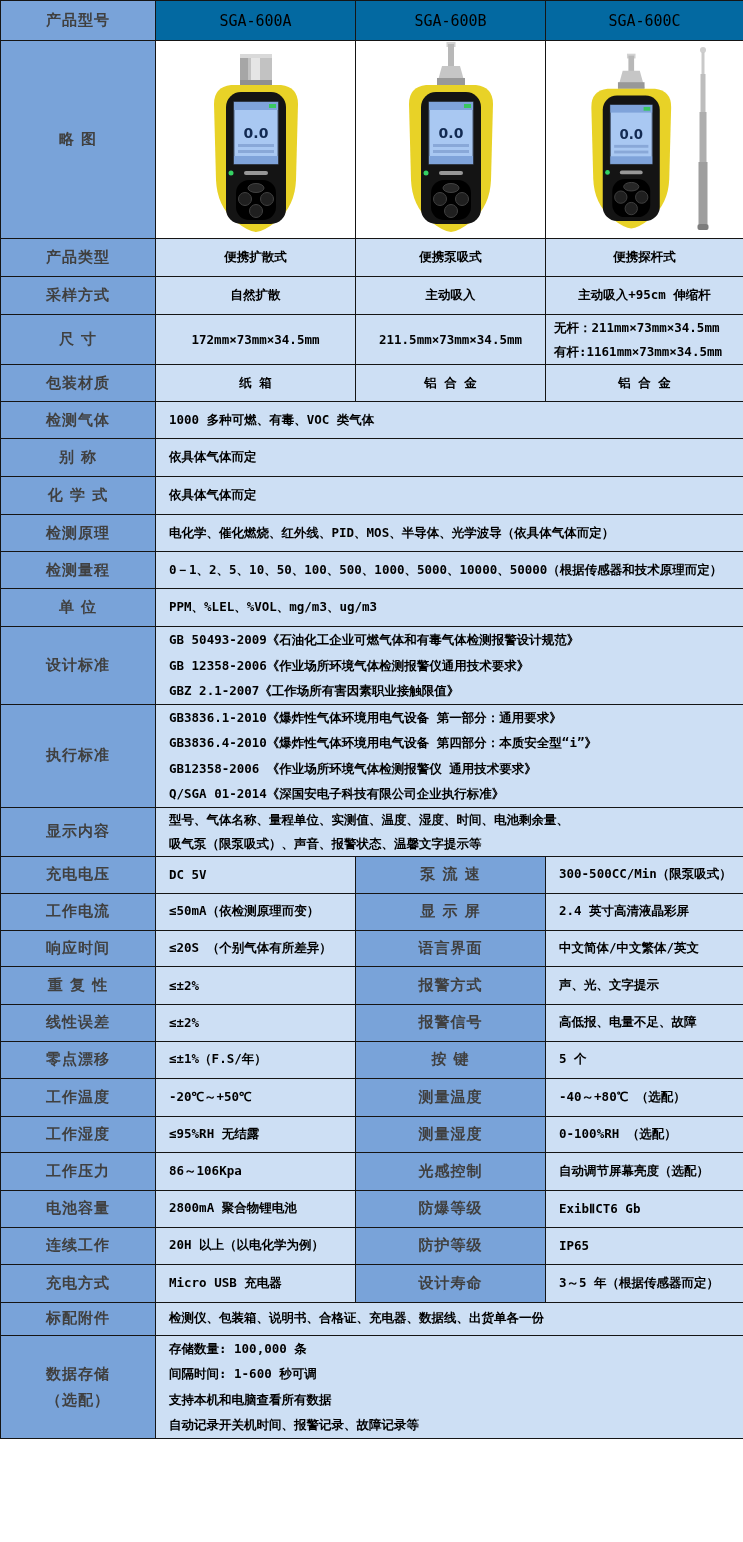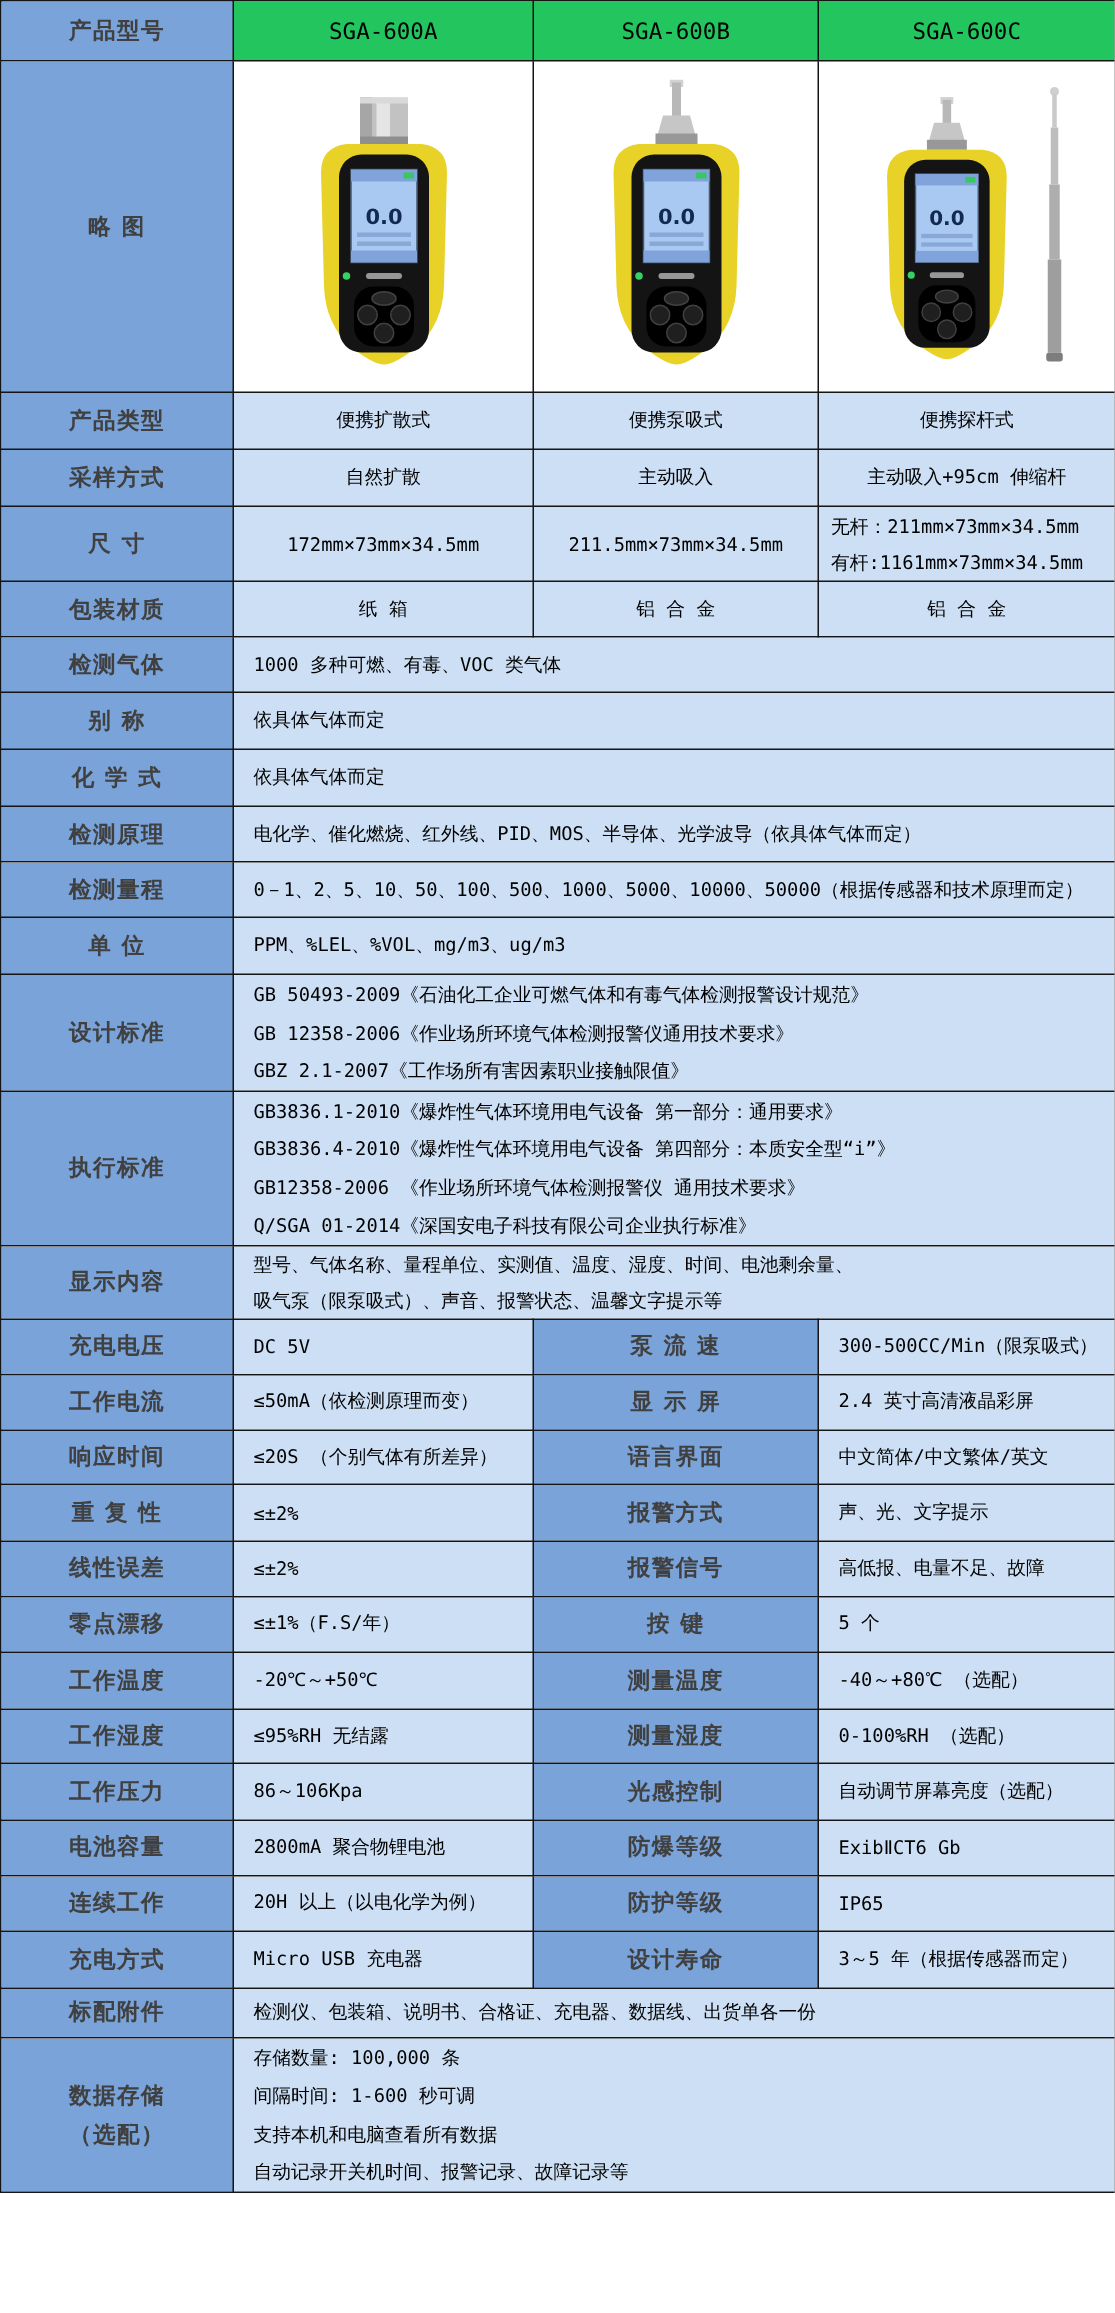--- a/index.html
+++ b/index.html
@@ -1,26 +1,26 @@
 <!DOCTYPE html>
 <html><head>
 <meta charset="utf-8">
 <style>
   html,body{margin:0;padding:0;background:#fff;}
   .wrap{width:743px;}
   table.spec{border-collapse:collapse;table-layout:fixed;width:743px;}
   td{border:1px solid #151515;overflow:hidden;padding:0;vertical-align:middle;}
   .lbl{background:#79a3d9;text-align:center;font-weight:bold;font-size:15px;color:#404040;
        font-family:"DejaVu Sans","Liberation Sans",sans-serif;letter-spacing:1px;}
-  .hdr{background:#22c55e;text-align:center;font-size:15px;
+  .hdr{background:#0369a1;text-align:center;font-size:15px;
        font-family:"DejaVu Sans Mono","Liberation Mono",monospace;}
   .val{background:#cddff4;font-size:12.5px;padding:0 6px 0 13px;white-space:nowrap;
-       font-family:"DejaVu Sans Mono","Liberation Mono",monospace;color:#000;}
+       font-family:"DejaVu Sans Mono","Liberation Mono",monospace;color:#000;font-weight:bold;}
   .vc{text-align:center;padding:0;}
-  .photo{background:#ffffff;text-align:center;padding:12px;}
+  .photo{background:#ffffff;text-align:center;padding:0;}
   .lines{display:flex;flex-direction:column;justify-content:center;height:100%;}
   .lines div{line-height:25.5px;white-space:nowrap;}
   .lines.lh24 div{line-height:24px;}
   .lbl .lines div{line-height:26px;}
   svg{display:block;margin:0 auto;}
 </style>
 </head>
 <body>
 
 <div class="wrap">

